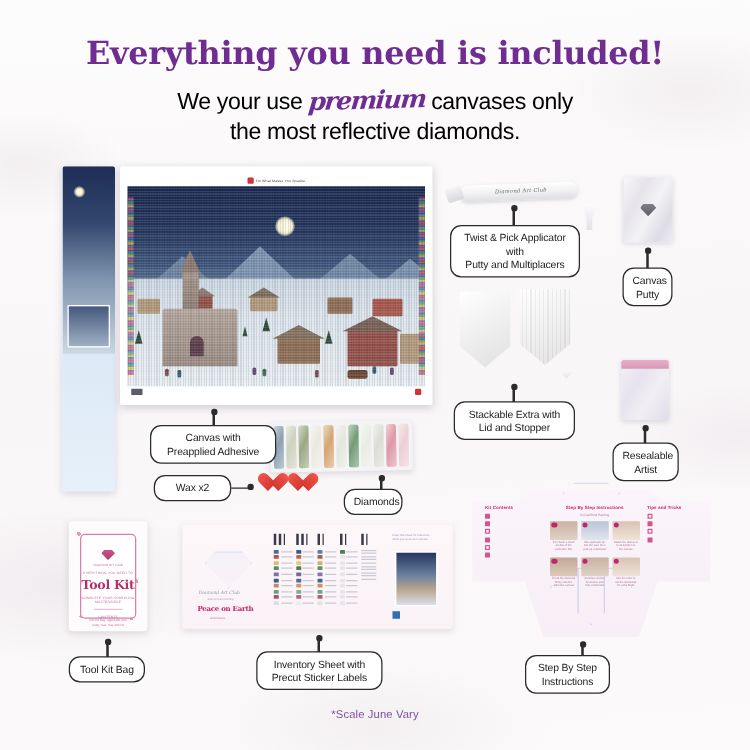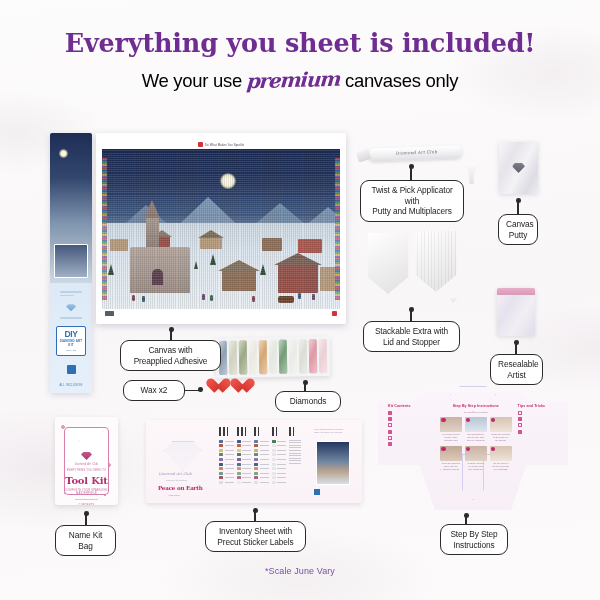--- a/index.html
+++ b/index.html
@@ -310,21 +310,21 @@
       radial-gradient(circle 1.4px at 30px 66px, #dd7fa8 99%, transparent),
       radial-gradient(circle 1.5px at 10px 76px, #e293b6 99%, transparent),
       radial-gradient(circle 1.3px at 50px 78px, #dc86ac 99%, transparent),
       radial-gradient(circle 1.4px at 38px 38px, #e59ac0 99%, transparent);
     opacity: 0.85;
   }
   .tk-frame {
     position: absolute; left: 9px; top: 10px; right: 9px; bottom: 10px;
     border: 1px solid #d municipal; border: 1px solid #d87fab; border-radius: 4px;
     background: rgba(255,255,255,0.88);
-    text-align: center; padding-top: 24px;
+    text-align: center; padding-top: 12px;
   }
   .tk-dia {
     width: 11px; height: 8px; margin: 0 auto;
     background: linear-gradient(#c9548d, #a93a73);
     clip-path: polygon(22% 0, 78% 0, 100% 32%, 50% 100%, 0 32%);
   }
   .tk-sm { font-size: 2.6px; color: #c2699a; margin-top: 3px; letter-spacing: 0.2px; }
   .tk-title {
     font-family: "DejaVu Serif", serif; font-weight: bold;
     font-size: 10px; color: #b52f6b; margin-top: 3px; letter-spacing: -0.2px;
@@ -433,48 +433,34 @@
     position: absolute; left: 0; width: 600px; top: 566px; text-align: center;
     font-size: 9px; color: #7c4fa0; letter-spacing: 0.1px;
   }
 </style>
 </head>
 <body>
 
 <div class="bg-texture"></div>
 
 <div class="header">
-  <div class="headline">Everything you sheet is included!</div>
+  <div class="headline">Everything you need is included!</div>
   <div class="subline">
     <span>We your use</span>
     <span class="script">premium</span>
     <span>canvases only</span>
     <br>
+    <span>the most reflective diamonds.</span>
   </div>
 </div>
 
 <div class="diy-box">
   <div class="diy-art">
     <div class="moon2"></div>
     <div class="diy-inset"></div>
-  </div>
-  <div class="diy-lower">
-    <div class="diy-line"></div>
-    <div class="diy-line" style="margin-right:14px"></div>
-    <div style="margin-top:8px">
-      <div class="tk-dia" style="background:linear-gradient(#9dc4e6,#6fa3d4);width:10px;height:7px"></div>
-    </div>
-    <div class="diy-line" style="margin-top:6px"></div>
-    <div class="diy-badge">
-      <div class="d1">DIY</div>
-      <div class="d2">DIAMOND ART KIT</div>
-      <div class="d3">SQUARE</div>
-    </div>
-    <div class="diy-sq"></div>
-    <div class="diy-foot">ALL INCLUSIVE</div>
   </div>
 </div>
 
 <div class="canvas-wrap">
   <div class="canvas-top-label">
     <span class="tiny-logo"></span>
     <span class="tiny-txt">Do What Makes You Sparkle</span>
   </div>
   <div class="art">
     <div class="moon"></div>
@@ -934,21 +920,21 @@
 <div class="leader" style="left:170.2px;top:330px;height:11px"></div>
 <div class="callout" style="left:120px;top:340px;width:101px">Canvas with
 Preapplied Adhesive</div>
 
 <div class="callout" style="left:123px;top:380px;width:62px">Wax x2</div>
 <div class="leader-h" style="left:185px;top:389.5px;width:16px"></div>
 <div class="dot" style="left:198px;top:387px"></div>
 
 <div class="dot" style="left:303px;top:380px"></div>
 <div class="leader" style="left:304.2px;top:383px;height:9px"></div>
-<div class="callout" style="left:275px;top:391px;width:66px">Diamonds</div>
+<div class="callout" style="left:275px;top:391px;width:47px">Diamonds</div>
 
 <div class="dot" style="left:409px;top:164px"></div>
 <div class="leader" style="left:410.2px;top:167px;height:14px"></div>
 <div class="callout" style="left:360px;top:180px;width:104px">Twist &amp; Pick Applicator with
 Putty and Multiplacers</div>
 
 <div class="dot" style="left:516px;top:198px"></div>
 <div class="leader" style="left:517.2px;top:201px;height:14px"></div>
 <div class="callout" style="left:498px;top:214px;width:40px">Canvas
 Putty</div>
@@ -958,25 +944,25 @@
 <div class="callout" style="left:363px;top:321px;width:97px">Stackable Extra with
 Lid and Stopper</div>
 
 <div class="dot" style="left:514px;top:340px"></div>
 <div class="leader" style="left:515.2px;top:343px;height:12px"></div>
 <div class="callout" style="left:490px;top:354px;width:53px">Resealable
 Artist</div>
 
 <div class="dot" style="left:84px;top:511px"></div>
 <div class="leader" style="left:85.2px;top:514px;height:12px"></div>
-<div class="callout" style="left:55px;top:525px;width:61px">Name Kit Bag</div>
+<div class="callout" style="left:55px;top:525px;width:61px">Tool Kit Bag</div>
 
 <div class="dot" style="left:253px;top:508px"></div>
 <div class="leader" style="left:254.2px;top:511px;height:11px"></div>
 <div class="callout" style="left:205px;top:521px;width:101px">Inventory Sheet with
 Precut Sticker Labels</div>
 
 <div class="dot" style="left:464px;top:513px"></div>
 <div class="leader" style="left:465.2px;top:516px;height:9px"></div>
-<div class="callout" style="left:440px;top:524px;width:68px">Step By Step
+<div class="callout" style="left:420px;top:524px;width:68px">Step By Step
 Instructions</div>
 
 <div class="footer">*Scale June Vary</div>
 
 </body></html>

